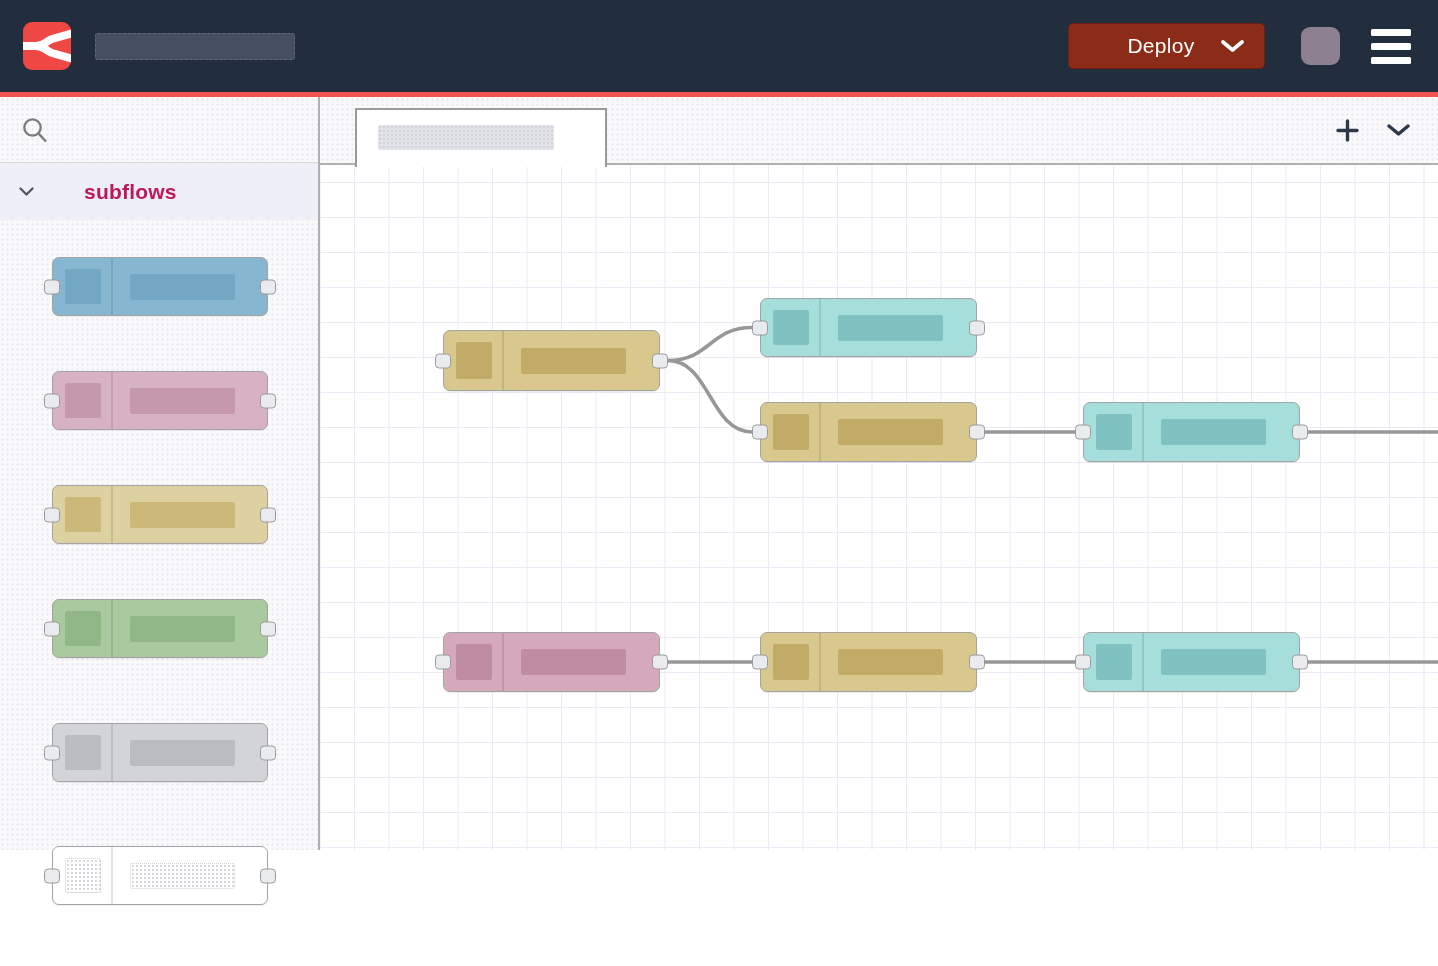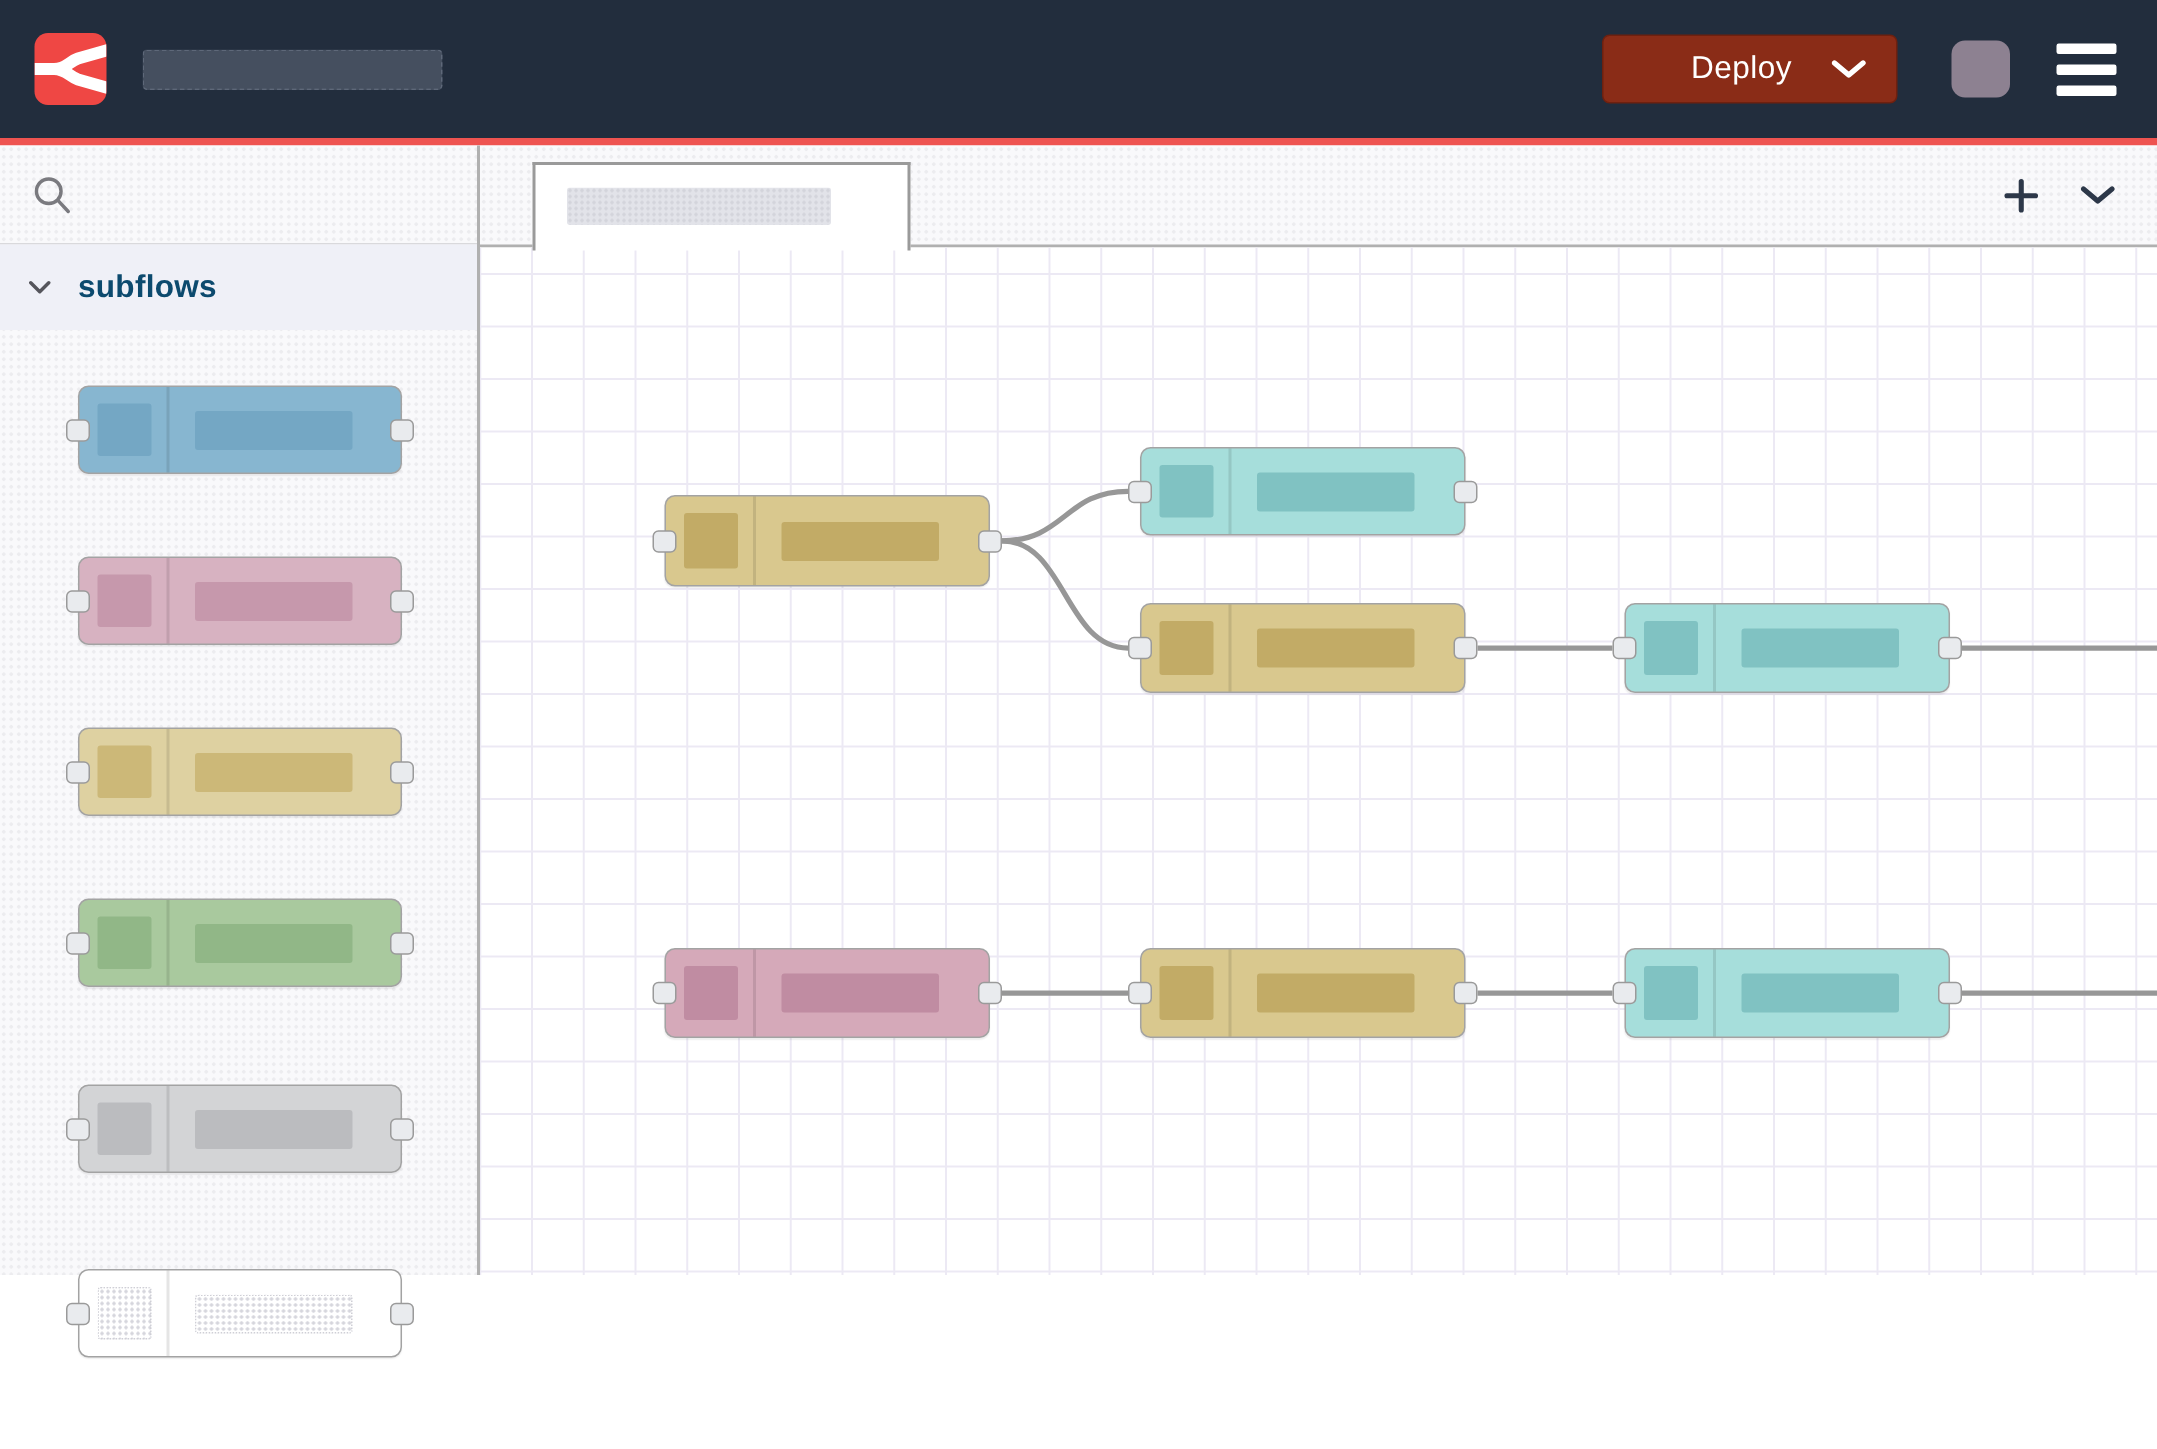--- a/index.html
+++ b/index.html
@@ -27,21 +27,21 @@
   
   .main { flex:1; display:flex; min-height:0; }
 
   
   .sidebar { width:320px; flex:0 0 auto; border-right:2px solid #b0b0b0; display:flex; flex-direction:column;
              background:#f9f9fb; background-image:radial-gradient(#ececef 1px, transparent 1.2px);
              background-size:5px 5px; }
   .search-row { height:66px; border-bottom:1px solid #d9d9dc; display:flex; align-items:center; padding-left:21px; }
   .section-band { height:57px; background:#eff0f7; display:flex; align-items:center; padding-left:19px; }
   .section-band .chev { margin-right:18px; display:flex; }
-  .section-label { font-size:21px; font-weight:600; color:#0c4a6e; letter-spacing:.2px; }
+  .section-label { font-size:21px; font-weight:600; color:#be185d; letter-spacing:.2px;margin-left:32px; }
   .palette { position:relative; flex:1; }
 
   
   .node { position:absolute; border:1px solid #a3a3a3; border-radius:7px;
           box-shadow:0 1px 1px rgba(0,0,0,.07); }
   .node .icon-box { position:absolute; left:12px; top:11px; bottom:11px; width:36px; border-radius:2px; }
   .node .divider { position:absolute; left:58px; top:0; bottom:0; width:2px; background:rgba(0,0,0,.10); }
   .node .label-ph { position:absolute; left:77px; top:50%; transform:translateY(-50%);
                     width:105px; height:26px; border-radius:2px; }
   .node .port { position:absolute; top:50%; transform:translateY(-50%); width:16px; height:15px;

